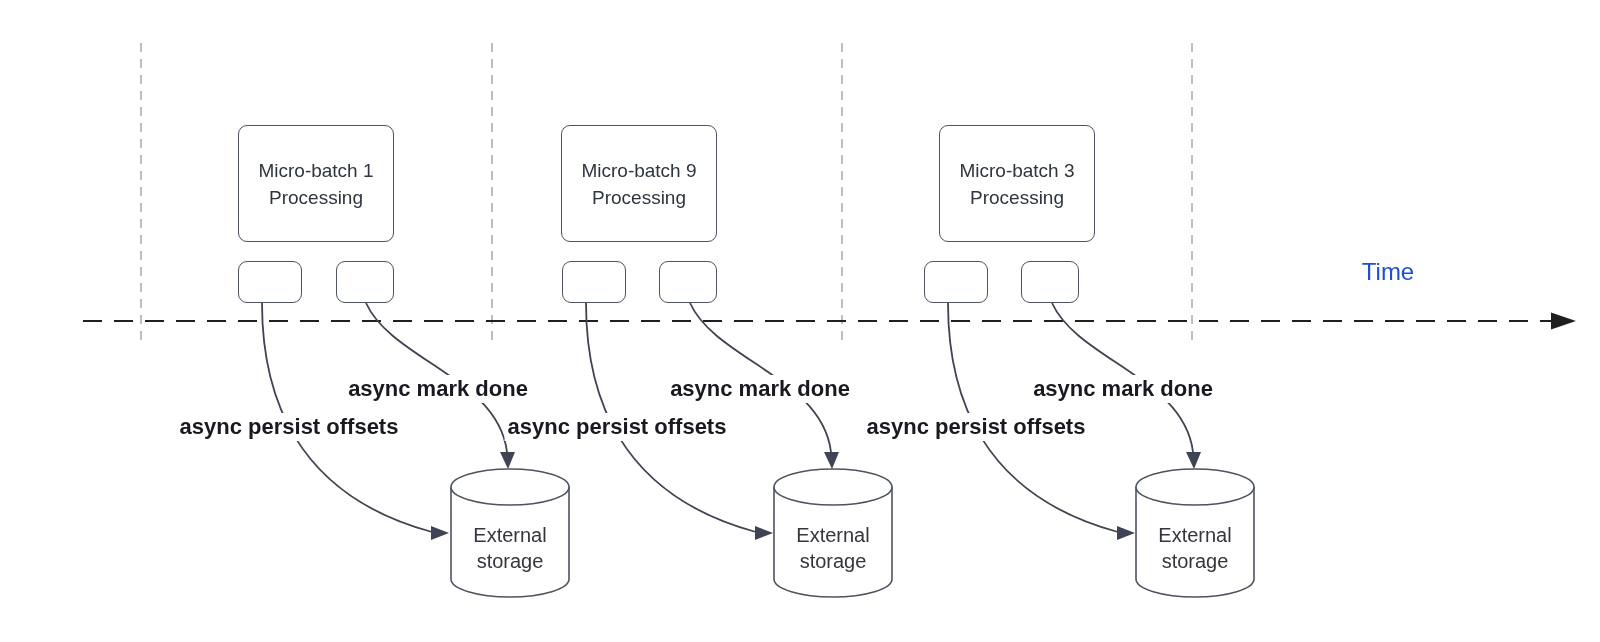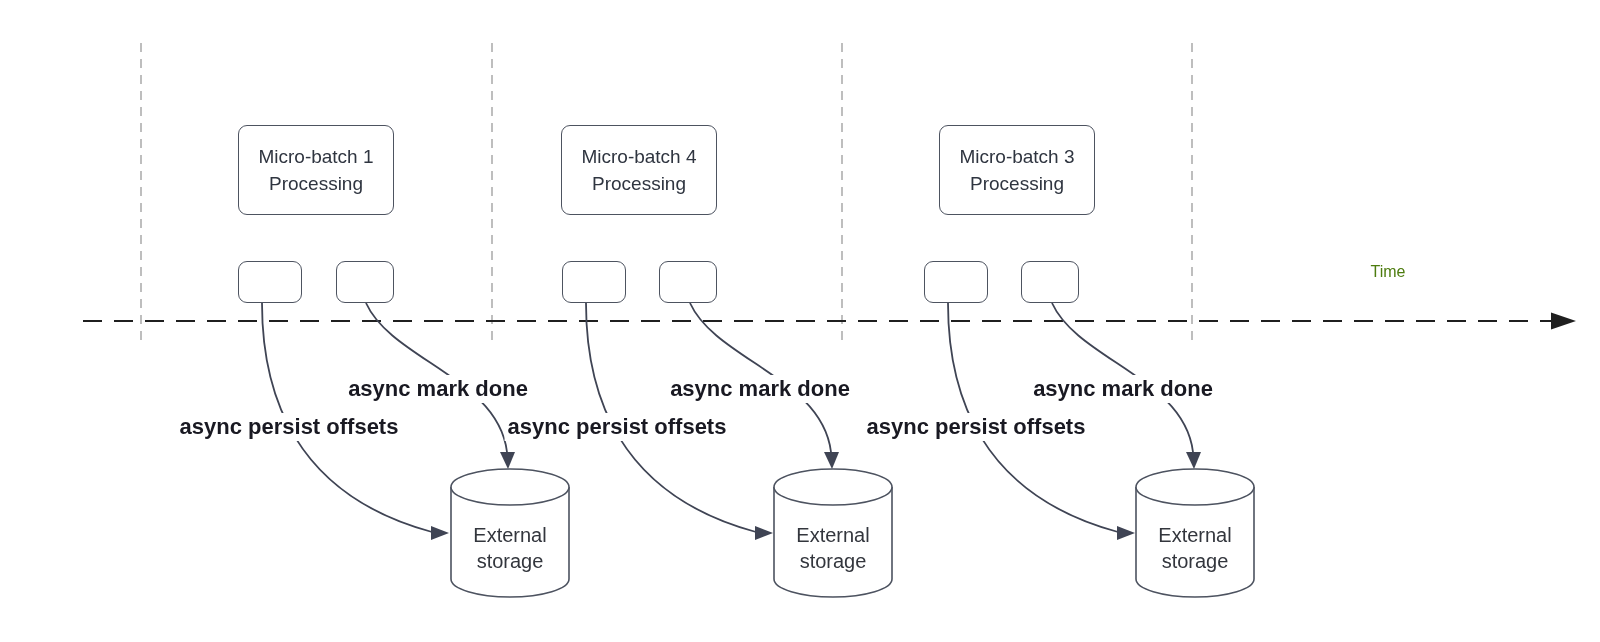--- a/index.html
+++ b/index.html
@@ -11,21 +11,21 @@
     font-family: "Liberation Sans", sans-serif;
     overflow: hidden;
   }
   svg.layer {
     position: absolute;
     left: 0; top: 0;
   }
   .proc-box {
     position: absolute;
     width: 156px;
-    height: 90px;
+    height: 117px;
     background: #ffffff;
     border: 1.5px solid #4d5360;
     border-radius: 9px;
     display: flex;
     flex-direction: column;
     align-items: center;
     justify-content: center;
     text-align: center;
     font-size: 19px;
     line-height: 27px;
@@ -71,22 +71,22 @@
     padding: 1px 3px;
     font-size: 22px;
     font-weight: bold;
     color: #191922;
     white-space: nowrap;
     z-index: 3;
   }
   .time-label {
     position: absolute;
     transform: translate(-50%, -50%);
-    font-size: 16px;
-    color: #4d7c0f;
+    font-size: 24px;
+    color: #1d4ed8;
     z-index: 3;
   }
 </style>
 </head>
 <body>
 
 <div id="canvas">
 
   <svg class="layer" width="1600" height="642" viewBox="0 0 1600 642">
 
@@ -137,21 +137,21 @@
       <path d="M 1 19 L 1 111 A 59 18 0 0 0 119 111 L 119 19" fill="#ffffff" stroke="#4d5360" stroke-width="1.6"></path>
       <ellipse cx="60" cy="19" rx="59" ry="18" fill="#ffffff" stroke="#4d5360" stroke-width="1.6"></ellipse>
     </svg>
     <div class="cyl-label">
       <span>External</span>
       <span>storage</span>
     </div>
   </div>
 
   <div class="proc-box" style="left:561px; top:125px;">
-    <span>Micro-batch 4</span>
+    <span>Micro-batch 9</span>
     <span>Processing</span>
   </div>
   <div class="marker-box marker-a" style="left:562px;"></div>
   <div class="marker-box marker-b" style="left:659px;"></div>
   <div class="arrow-label" style="left:617px; top:427px;">async persist offsets</div>
   <div class="arrow-label" style="left:760px; top:389px;">async mark done</div>
   <div class="cylinder" style="left:773px;">
     <svg width="120" height="130" viewBox="0 0 120 130">
       <path d="M 1 19 L 1 111 A 59 18 0 0 0 119 111 L 119 19" fill="#ffffff" stroke="#4d5360" stroke-width="1.6"></path>
       <ellipse cx="60" cy="19" rx="59" ry="18" fill="#ffffff" stroke="#4d5360" stroke-width="1.6"></ellipse>

